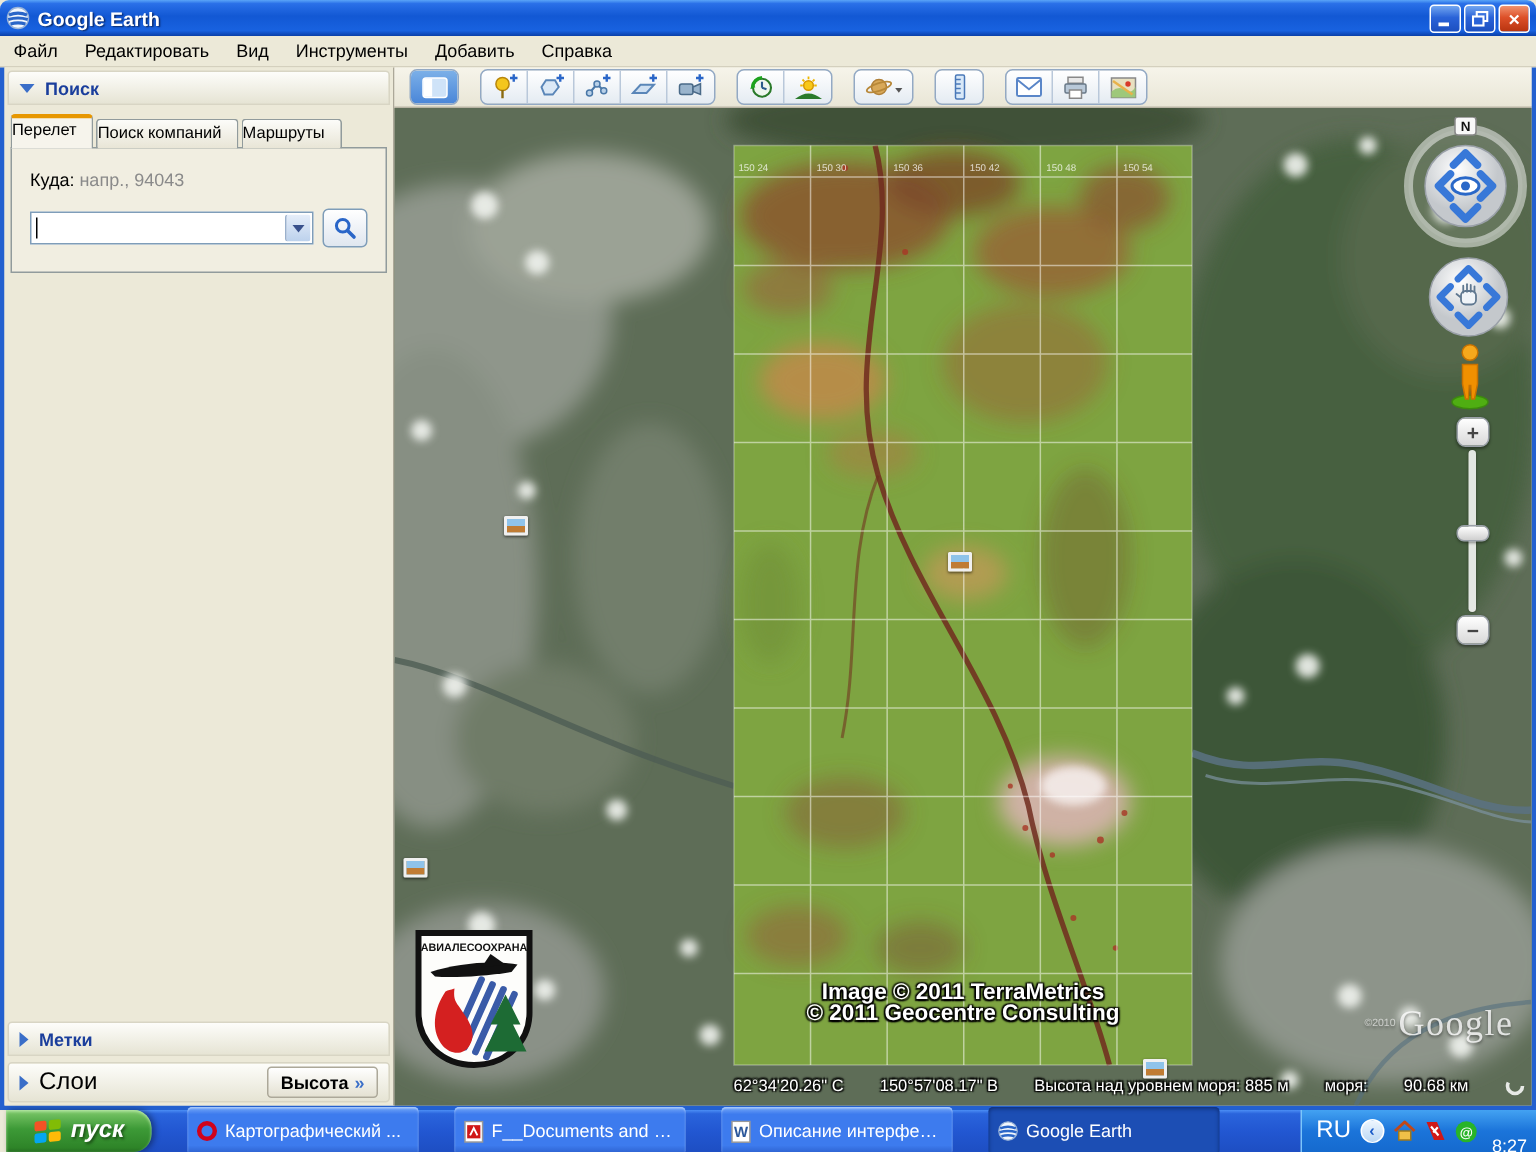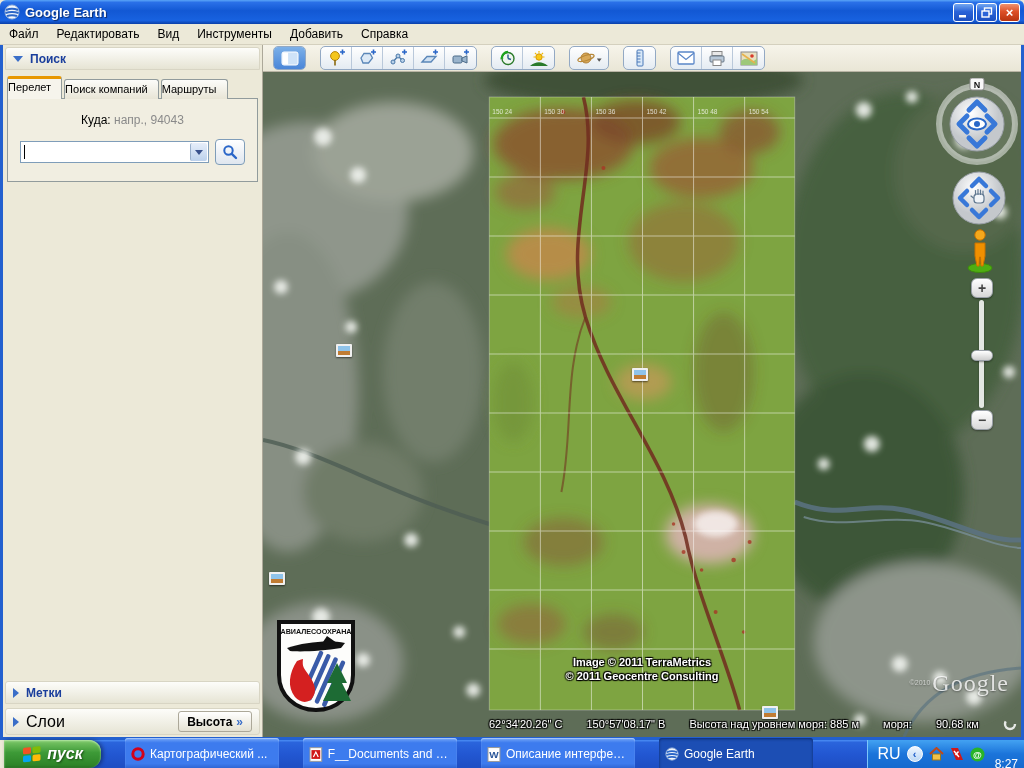--- a/index.html
+++ b/index.html
@@ -22,21 +22,21 @@
   .menubar { position:absolute; left:0; top:24px; width:1024px; height:21px;
     background:#ece9d8; border-bottom:1px solid #d4d0be; display:flex; align-items:center; }
   .menubar span { font-size:12px; color:#000; padding:2px 9px; }
 
   
   .content { position:absolute; left:0; top:45px; width:1024px; height:695px;
     border-left:3px solid #2360cf; border-right:3px solid #2360cf; border-bottom:3px solid #2360cf;
     display:flex; background:#ece9d8; }
 
   
-  .sidebar { width:260px; border-right:1px solid #aca899; display:flex; flex-direction:column; background:#ece9d8;text-align:center; }
+  .sidebar { width:260px; border-right:1px solid #aca899; display:flex; flex-direction:column; background:#ece9d8; }
   .panel-header { height:23px; margin:2px 2px 0 2px; border:1px solid #d8d5c4; border-radius:3px 3px 0 0;
     background:linear-gradient(180deg,#fdfdfa,#e6e4d4); display:flex; align-items:center; padding:0 7px; }
   .panel-header .hdr-label { color:#1a3e9c; font-weight:bold; font-size:12px; margin-left:7px; }
   .tri-down { width:0; height:0; border-left:5px solid transparent; border-right:5px solid transparent; border-top:6px solid #3a6ec8; }
   .tri-right { width:0; height:0; border-top:5px solid transparent; border-bottom:5px solid transparent; border-left:6px solid #3a6ec8; }
 
   .search-panel { margin:6px 4px 0 4px; }
   .tabs-row { display:flex; align-items:flex-end; height:23px; }
   .tab { font-size:11px; padding:3px 10px 4px 0; border:1px solid #919b9c; border-bottom:none;
     border-radius:3px 3px 0 0; background:linear-gradient(180deg,#fcfcf9,#e8e5d6); margin-right:2px; color:#000; }
@@ -86,21 +86,21 @@
   .zoombtn { position:absolute; left:2px; width:22px; height:20px; border:1px solid #9aa0a8; border-radius:6px;
     background:linear-gradient(180deg,#ffffff,#d8d8d8); color:#444; font-weight:bold; font-size:14px;
     display:flex; align-items:center; justify-content:center; box-shadow:0 1px 2px rgba(0,0,0,.4); }
   .zoombtn.minus { bottom:0; }
   .zoomtrack { position:absolute; left:10px; top:22px; width:5px; height:108px; background:rgba(255,255,255,.85);
     border-radius:3px; box-shadow:0 0 2px rgba(0,0,0,.4); }
   .zoomhandle { position:absolute; left:2px; top:72px; width:22px; height:11px; border:1px solid #9aa0a8; border-radius:5px;
     background:linear-gradient(180deg,#ffffff,#cfcfcf); box-shadow:0 1px 2px rgba(0,0,0,.4); }
 
   .attribution { position:absolute; left:0; right:0; bottom:54px; text-align:center; color:#fff;
-    font-size:11px; font-weight:bold; text-shadow:1px 1px 1px #000, -1px -1px 1px #000, 1px -1px 1px #000, -1px 1px 1px #000;
+    font-size:15px; font-weight:bold; text-shadow:1px 1px 1px #000, -1px -1px 1px #000, 1px -1px 1px #000, -1px 1px 1px #000;
     line-height:14px; }
   .g-watermark { position:absolute; right:12px; bottom:40px; color:rgba(255,255,255,.8);
     font-family:"Liberation Serif", serif; font-size:24px; letter-spacing:1px; text-shadow:0 1px 2px rgba(0,0,0,.4); }
   .g-watermark .tiny { font-family:"Liberation Sans", sans-serif; font-size:7px; letter-spacing:0; vertical-align:6px; margin-right:2px; color:rgba(255,255,255,.6); }
 
   .statusbar { position:absolute; left:226px; right:4px; bottom:6px; display:flex; align-items:center;
     justify-content:space-between; color:#fff; font-size:11px;
     text-shadow:1px 1px 1px #000, -1px -1px 1px #000, 1px -1px 1px #000, -1px 1px 1px #000; white-space:nowrap; }
   .statusbar span { margin-right:8px; }
 

